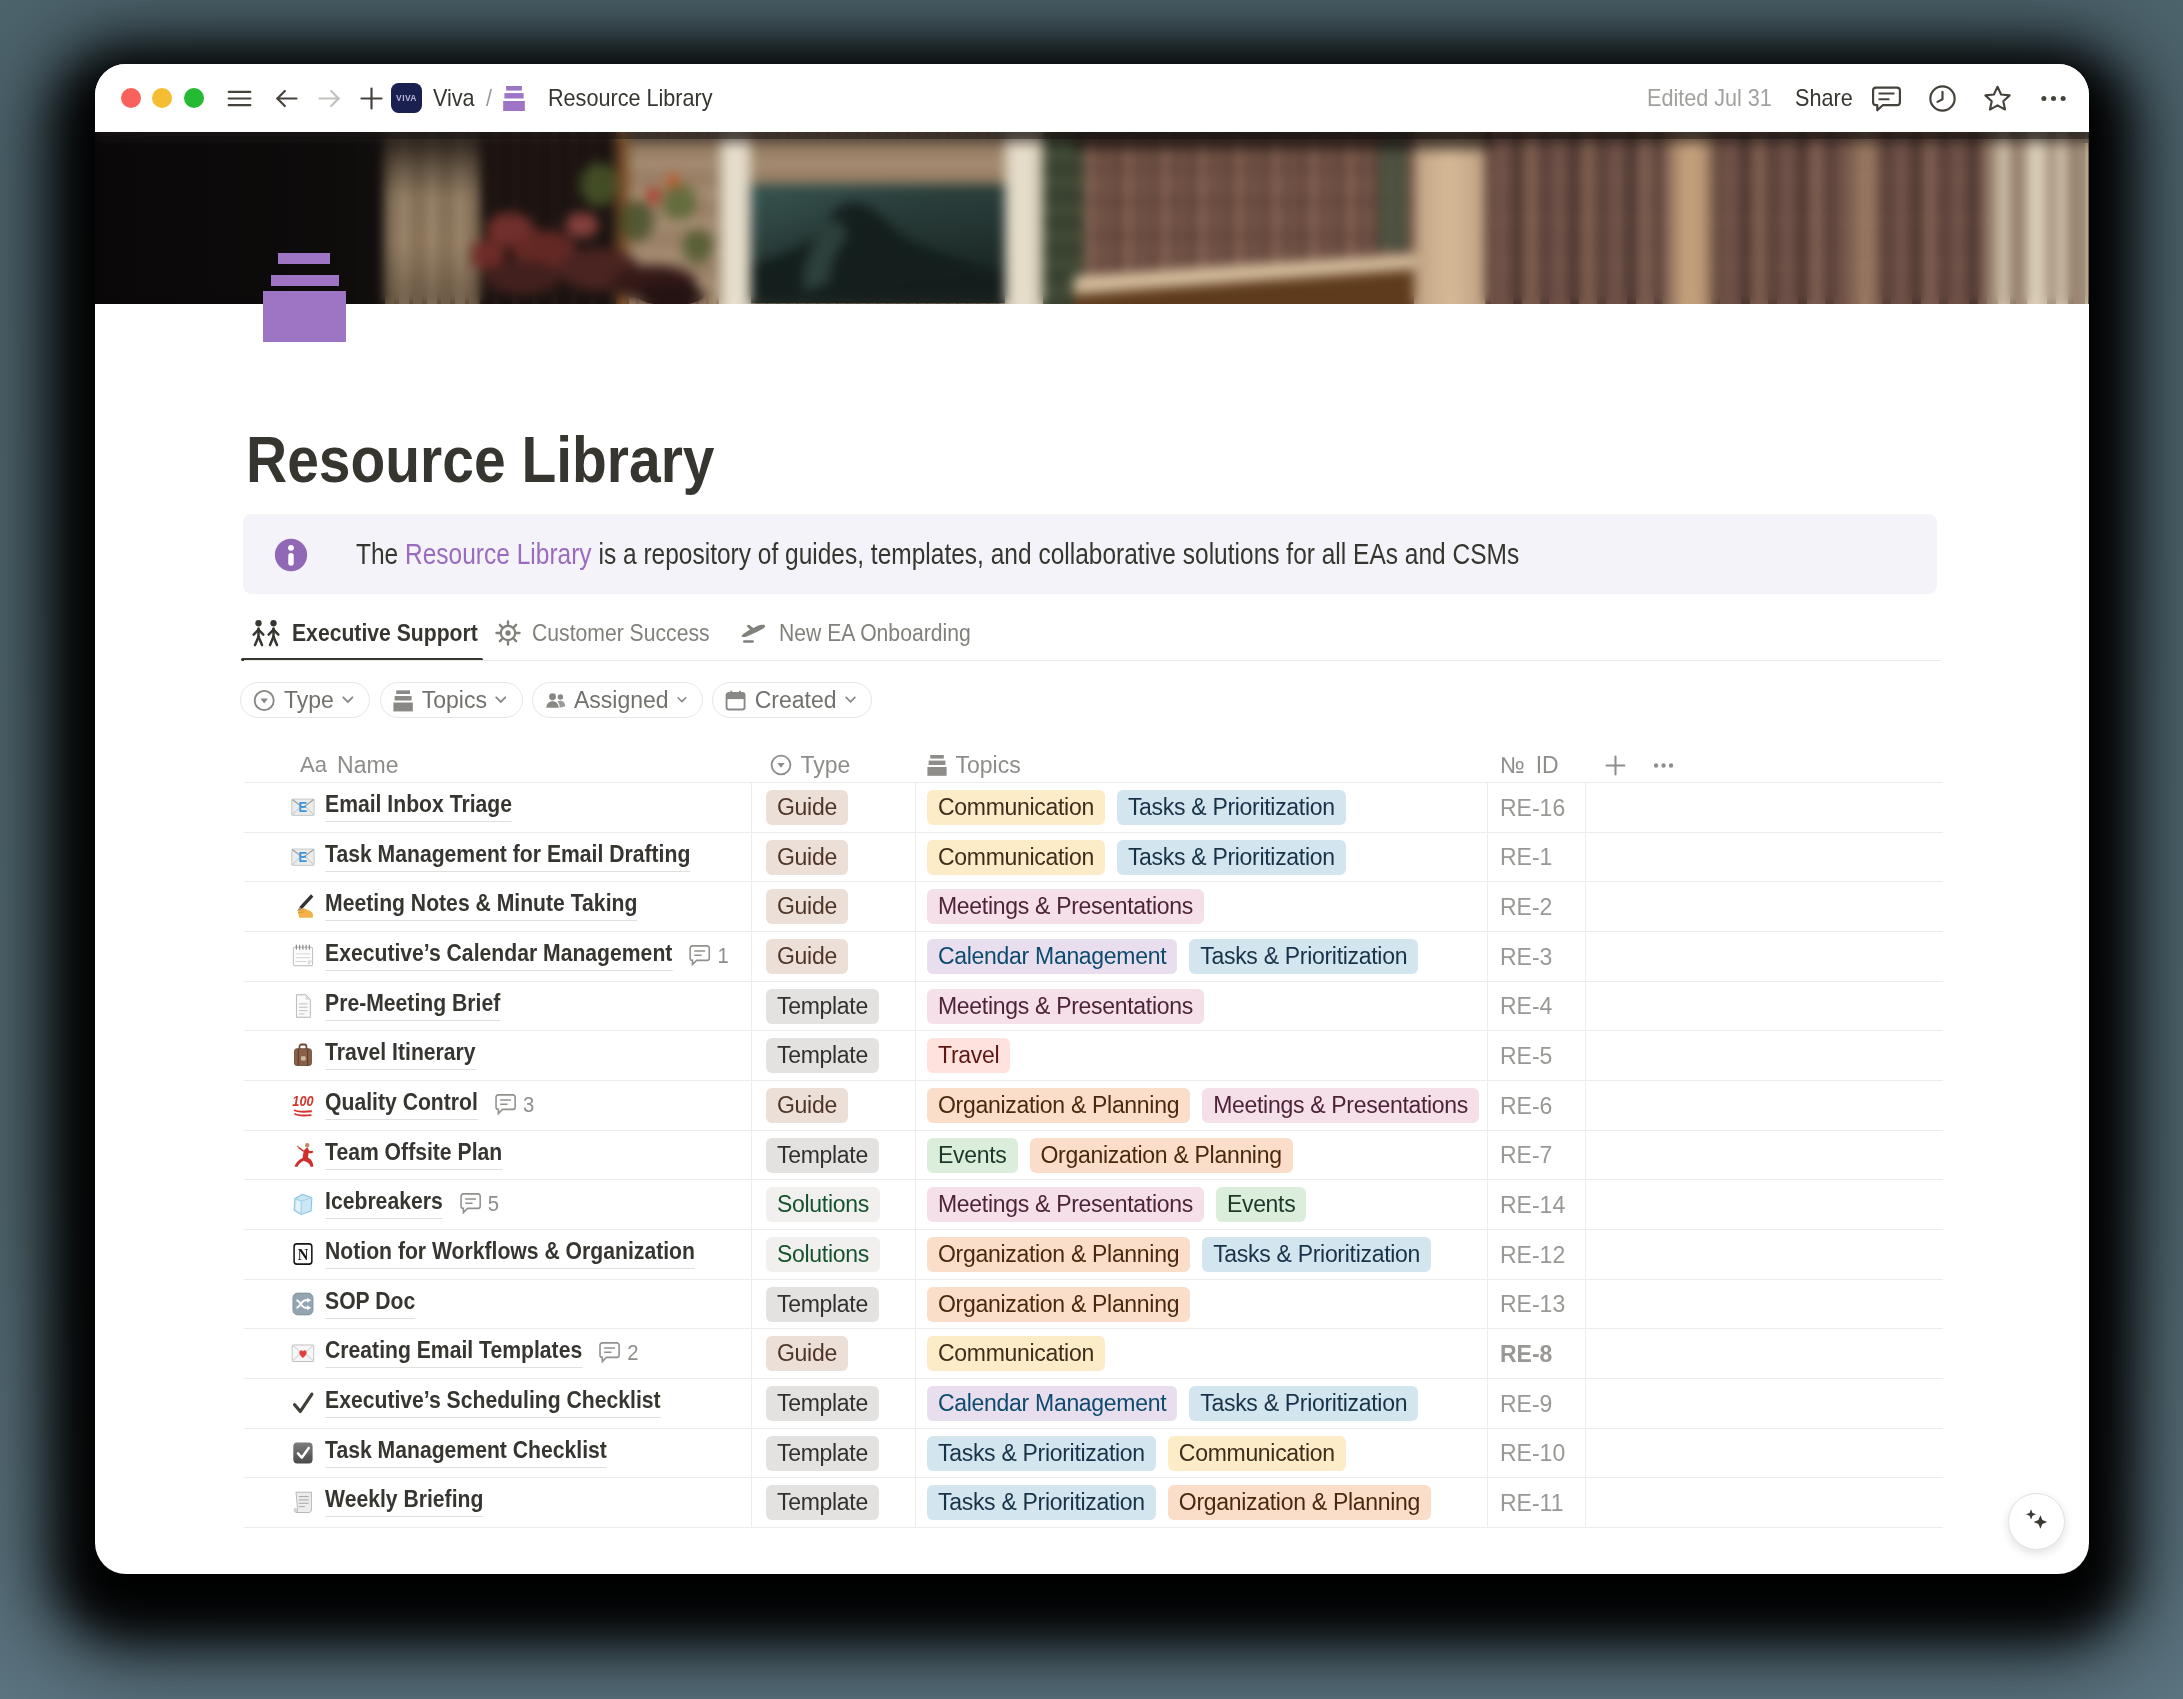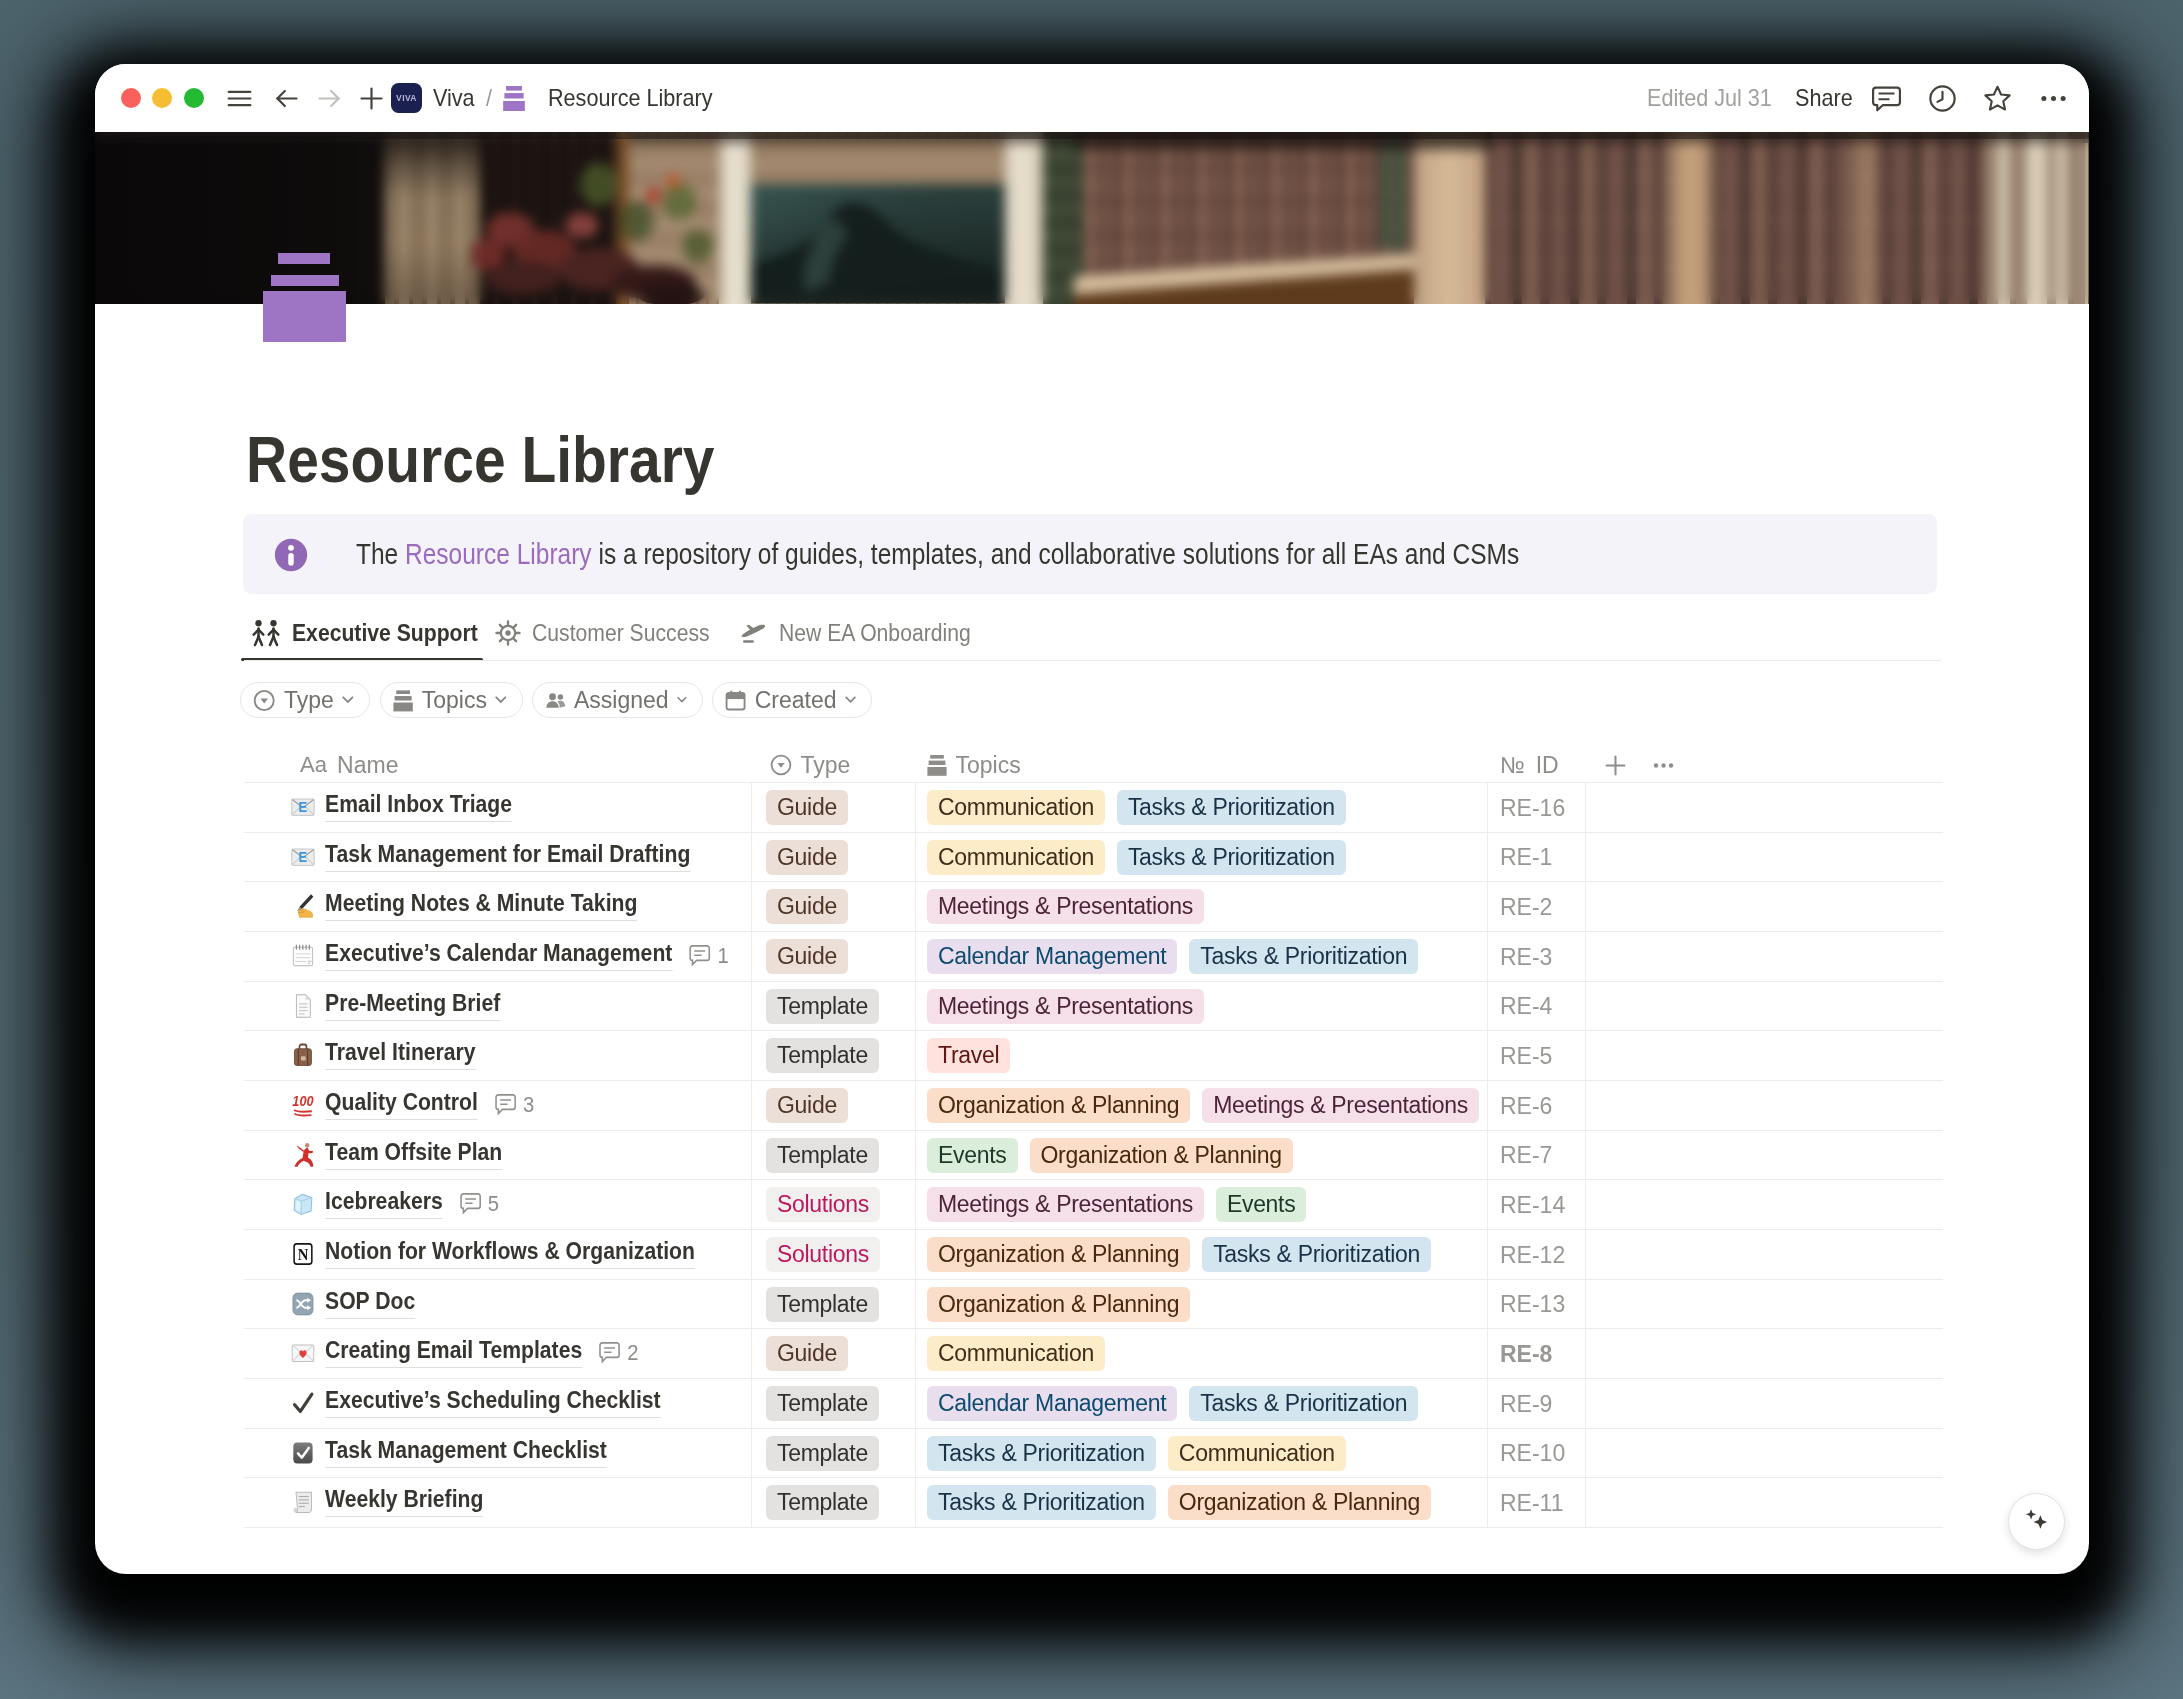--- a/index.html
+++ b/index.html
@@ -41,21 +41,21 @@
 .hline { position:absolute; height:0.8px; background:#ececea; }
 .hdr { position:absolute; display:flex; align-items:center; gap:8.5px; font-size:23px; color:#8f8d89; height:34px; }
 .row-name { position:absolute; display:flex; align-items:center; gap:11px; height:49px; transform:scaleX(0.92); transform-origin:left center; }
 .row-name .nm { font-size:23px; font-weight:bold; color:#373530; border-bottom:1.7px solid rgba(55,53,47,0.16); padding-bottom:2.5px; white-space:nowrap; }
 .cmt { display:flex; align-items:center; gap:6.8px; margin-left:6.8px; color:#8f8d89; font-size:22px; }
 .tag { position:absolute; height:35px; border-radius:6px; display:flex; align-items:center; padding:0 11px; font-size:23px; white-space:nowrap; letter-spacing:-0.3px; }
 .idtxt { position:absolute; font-size:23px; color:#9a9894; }
 
 .c-guide { background:#ecdfd8; color:#4e3527; }
 .c-template { background:#e3e2e0; color:#32302c; }
-.c-solutions { background:#f1f0ef; color:#be185d; }
+.c-solutions { background:#f1f0ef; color:#14532d; }
 .c-yellow { background:#fdecc8; color:#402c1b; }
 .c-blue { background:#d3e5ef; color:#183347; }
 .c-pink { background:#f5e0e9; color:#4c2337; }
 .c-purple { background:#e8deee; color:#0c4a6e; }
 .c-red { background:#ffe2dd; color:#5d1715; }
 .c-orange { background:#fadec9; color:#49290e; }
 .c-green { background:#dbeddb; color:#1c3829; }
 #ai { position:absolute; left:1913px; top:1429px; width:57px; height:57px; border-radius:50%; background:#fff; border:1.7px solid #e4e2e0; box-shadow:0 3.4px 10px rgba(0,0,0,0.12); display:flex; align-items:center; justify-content:center; }
 .emo { width:26px; height:26px; flex:none; }
 </style>
@@ -493,21 +493,21 @@
         <rect x="4.5" y="8" width="22" height="20" rx="3" fill="none" stroke="#5f4433" stroke-width="1"></rect>
         <line x1="9.5" y1="8.5" x2="9.5" y2="28" stroke="#5d4032" stroke-width="1.6"></line>
         <line x1="21.5" y1="8.5" x2="21.5" y2="28" stroke="#5d4032" stroke-width="1.6"></line>
         <rect x="13" y="17" width="6" height="5" rx="0.8" fill="#cdb8a4"></rect>
       </svg>
       <span class="nm">Travel Itinerary</span>
     </div>
   <div class="rowflex" style="position:absolute; left:671px; top:966px; height:50px; display:flex; align-items:center;">
       <span class="tag c-template" style="position:static;">Template</span>
     </div>
-  <div class="rowflex" style="position:absolute; left:832px; top:966px; height:50px; display:flex; gap:12px;margin-top:8px;">
+  <div class="rowflex" style="position:absolute; left:832px; top:966px; height:50px; display:flex; align-items:center; gap:12px;">
       <span class="tag c-red" style="position:static;">Travel</span>
     </div>
   <div class="idtxt" style="left:1405px; top:979px;">RE-5</div>
   <div class="row-name" style="left:196px; top:1016px;">
       <svg class="emo" viewBox="0 0 31 31">
         <g fill="#d5332c">
           <text x="15.5" y="17" text-anchor="middle" font-size="16.5" font-weight="bold" font-style="italic" font-family="Liberation Sans">100</text>
         </g>
         <g stroke="#d5332c" stroke-width="2.2" fill="none">
           <path d="M4 21.5 q5 3 23 1.5"></path>

